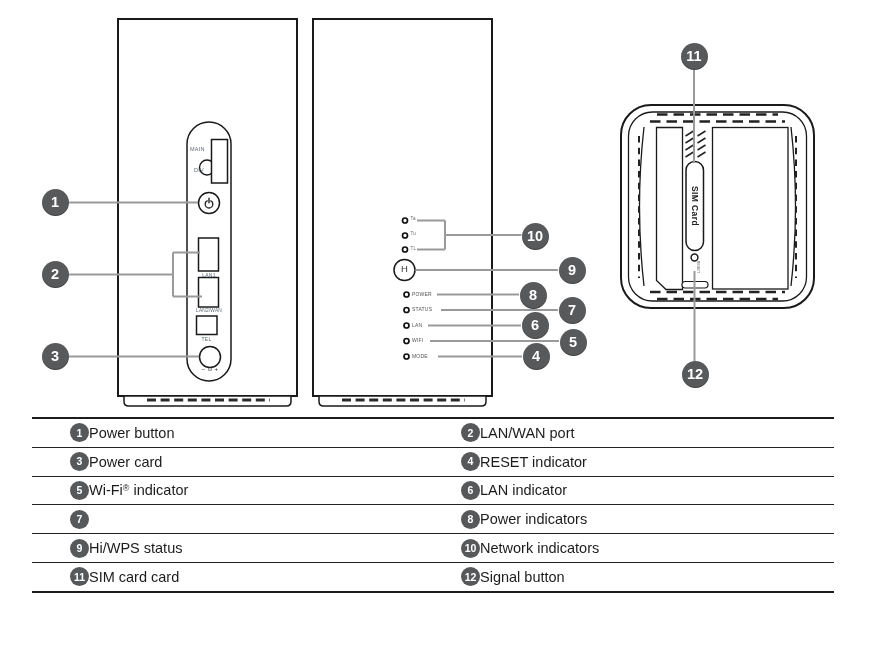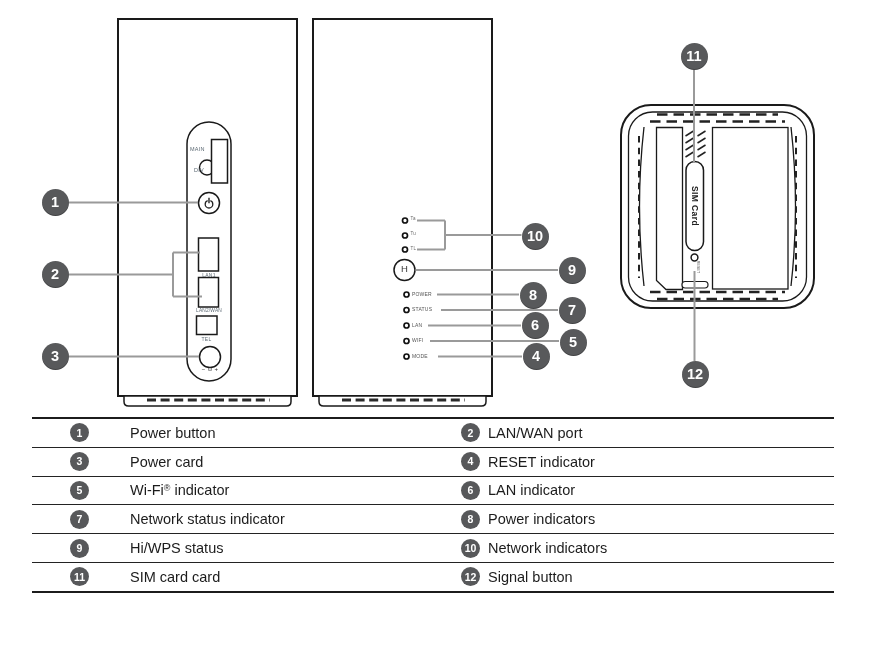--- a/index.html
+++ b/index.html
@@ -46,22 +46,22 @@
   .tbl{position:absolute;left:32px;top:417px;width:802px;}
   .trow{display:flex;align-items:center;height:27.8px;border-top:1.6px solid #232323;}
   .trow:first-child{border-top:2.4px solid #1c1c1c;}
   .trow:last-child{border-bottom:2px solid #1c1c1c;}
   .tcell{display:flex;align-items:center;width:401px;}
   .cot{width:19px;height:19px;border-radius:50%;background:#57585a;color:#fff;
        font-weight:bold;font-size:10.5px;display:flex;align-items:center;
        justify-content:center;flex:none;line-height:1;}
   .tcell.lft .cot{margin-left:38px;}
   .tcell.rgt .cot{margin-left:28px;}
-  .tcell.lft .tx{margin-left:41px;}
-  .tcell.rgt .tx{margin-left:8px;}
+  .tcell.lft .tx{}
+  .tcell.rgt .tx{margin-left:0;}
   .tx{font-size:14.5px;color:#1c1c1c;white-space:pre;}
   .tx .sup{font-size:9px;vertical-align:4px;}
 </style>
 </head>
 <body>
 
 <div class="stage">
 
   <svg width="869" height="410" viewBox="0 0 869 410">
 
@@ -210,21 +210,20 @@
           <span class="tx"><span>Wi-Fi</span><span class="sup">®</span><span> indicator</span></span>
         </div>
       <div class="tcell rgt">
           <span class="cot">6</span>
           <span class="tx"><span>LAN indicator</span></span>
         </div>
     </div>
     <div class="trow">
       <div class="tcell lft">
           <span class="cot">7</span>
-          <span class="tx"><span>Network status indicator</span></span>
         </div>
       <div class="tcell rgt">
           <span class="cot">8</span>
           <span class="tx"><span>Power indicators</span></span>
         </div>
     </div>
     <div class="trow">
       <div class="tcell lft">
           <span class="cot">9</span>
           <span class="tx"><span>Hi/WPS status</span></span>

